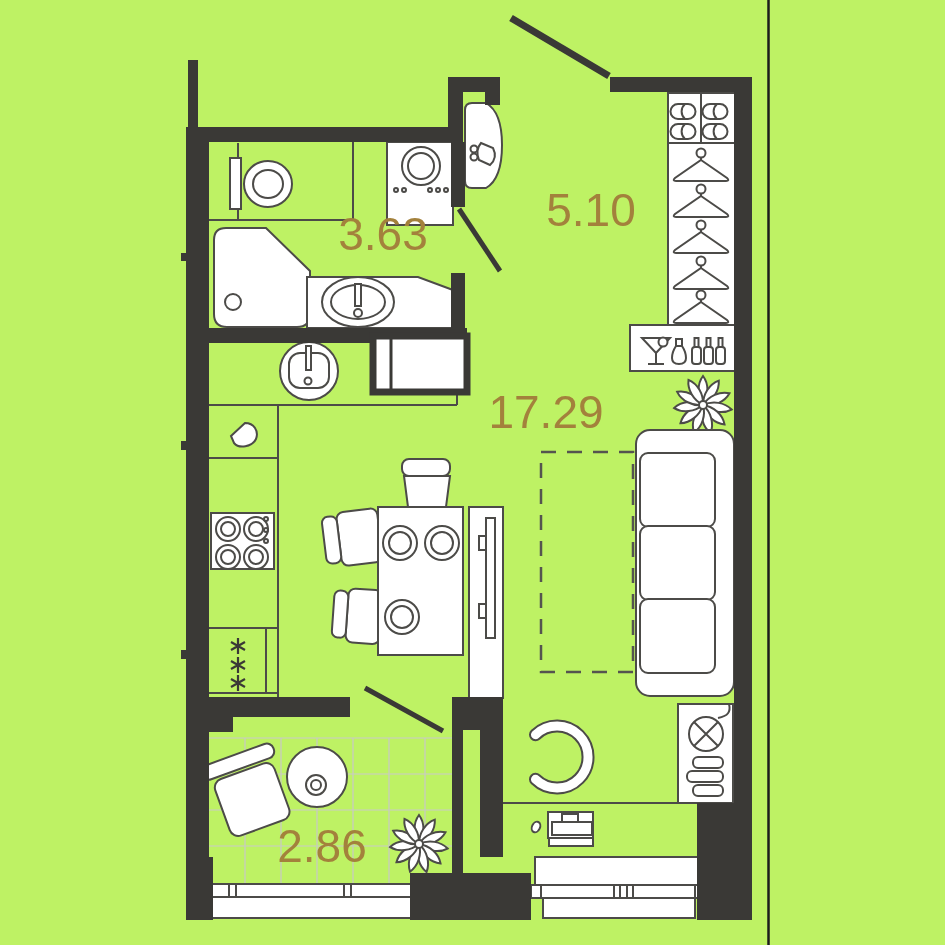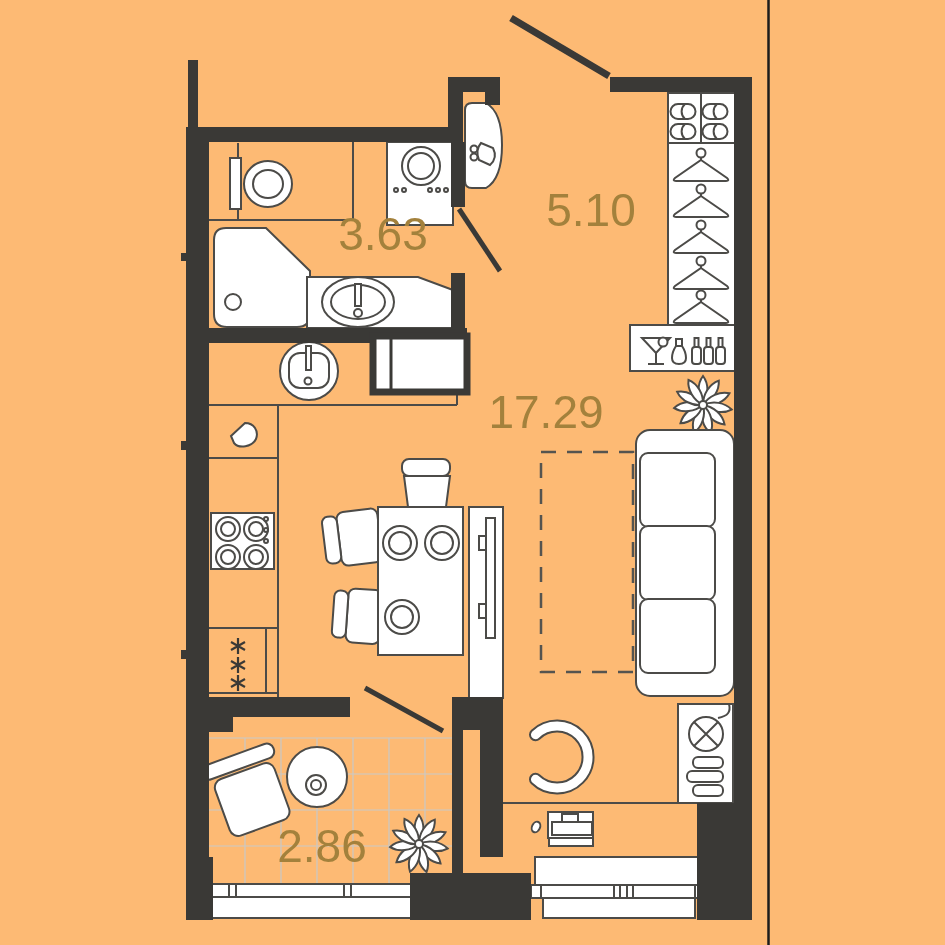--- a/index.html
+++ b/index.html
@@ -1,19 +1,19 @@
 <!DOCTYPE html>
 <html><head>
 <meta charset="utf-8">
 <style>
   html,body{margin:0;padding:0;background:#ffffff;}
   .stage{
     position:relative;
     width:945px;height:945px;
-    background:#fdba74;
+    background:#bef264;
     font-family:"Liberation Sans", sans-serif;
     overflow:hidden;
   }
   svg{position:absolute;left:0;top:0;}
   .fix{stroke:#4c4b48;stroke-width:2;fill:none;}
   .fixw{stroke:#4c4b48;stroke-width:2;fill:#ffffff;}
   .wall{fill:#3a3936;stroke:none;}
   .leaf{stroke:#3a3936;fill:none;}
   .tile{stroke:#c9c9c7;stroke-width:1.2;fill:none;}
   .area-label{

